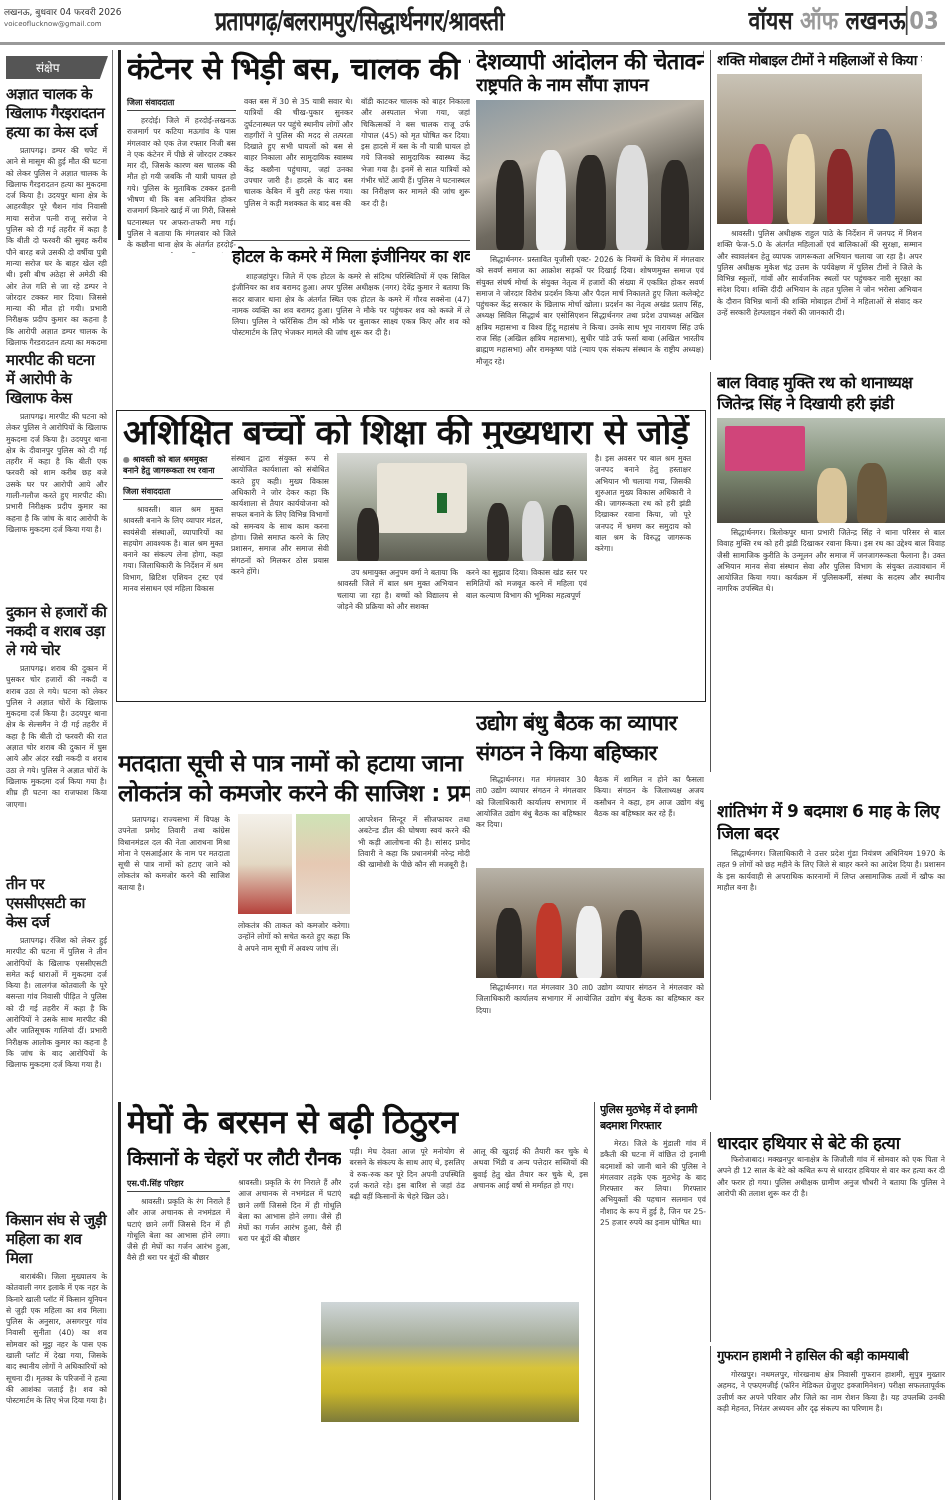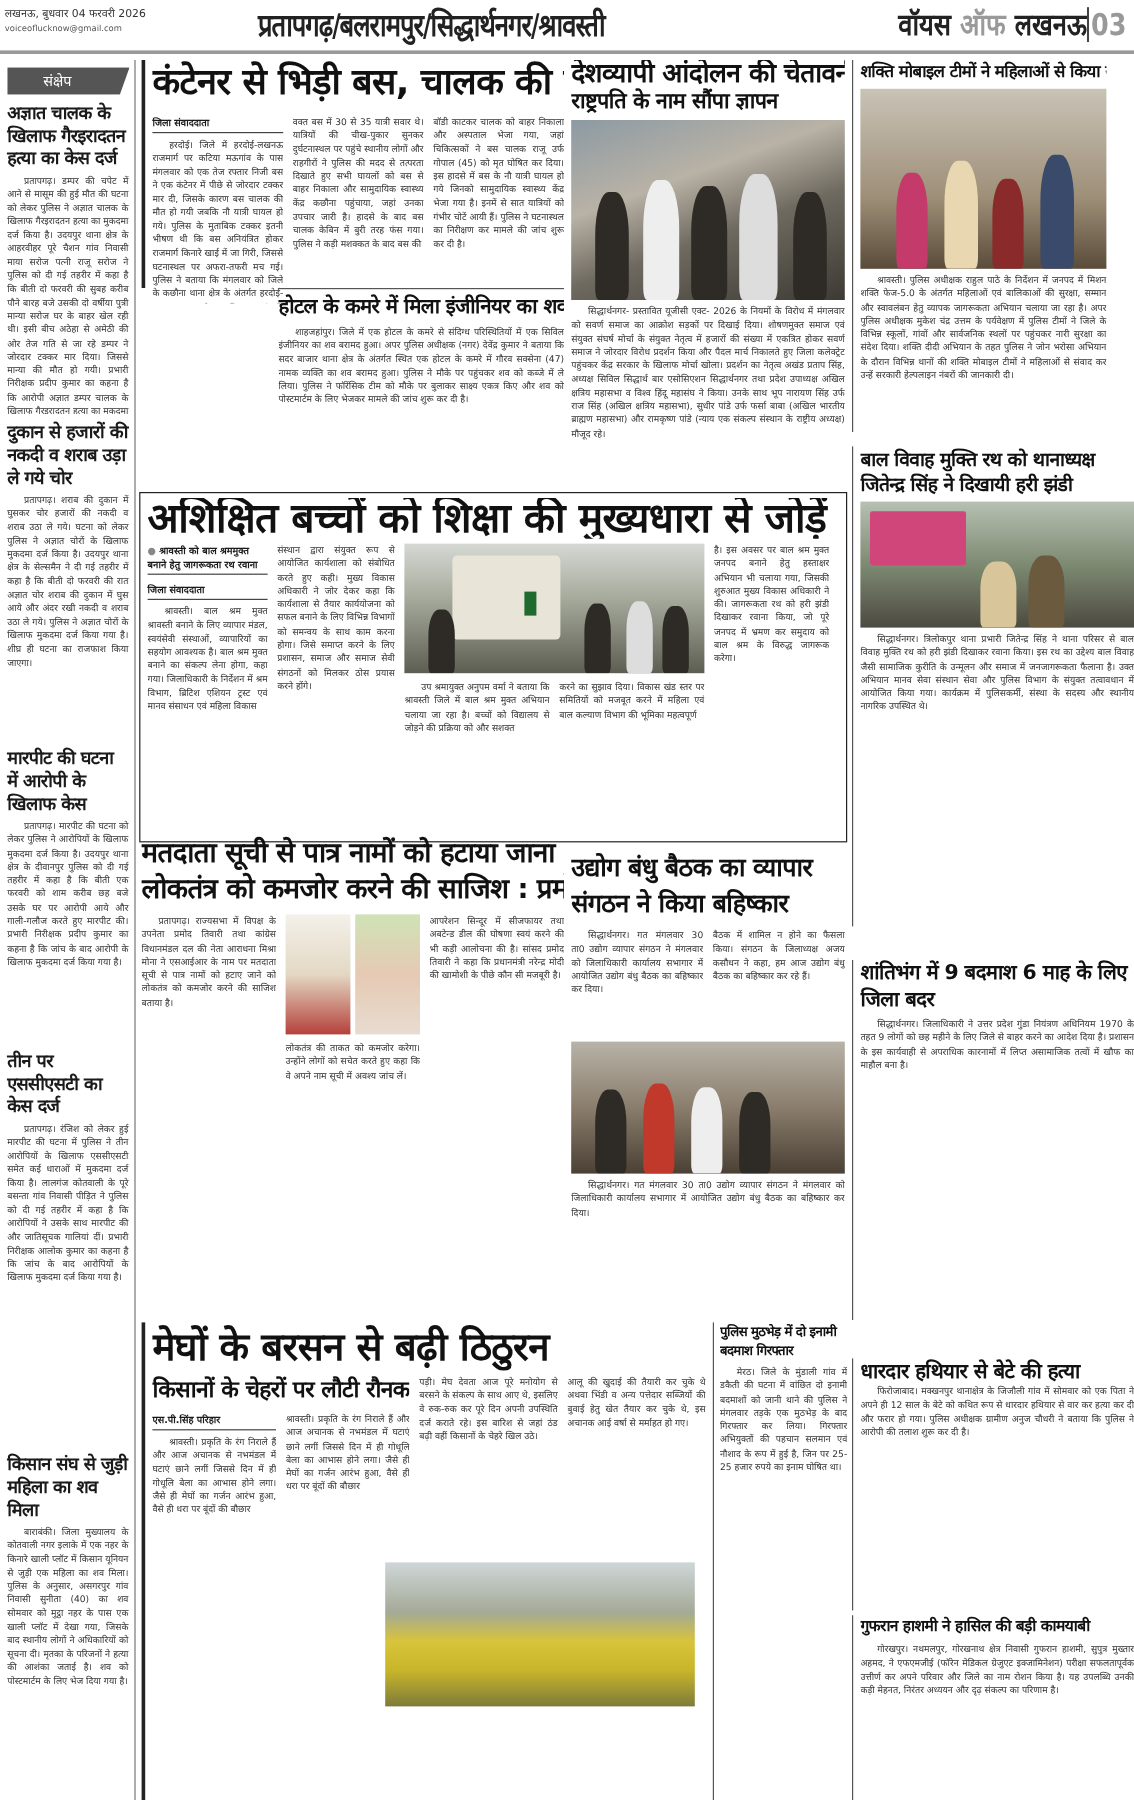--- a/index.html
+++ b/index.html
@@ -44,29 +44,29 @@
 <div class="abs col-left">
   <div class="sankshep">संक्षेप</div>
 
   <div>
     <div class="lhead">अज्ञात चालक के खिलाफ गैरइरादतन हत्या का केस दर्ज</div>
     <div class="body" style="height:200px;overflow:hidden">
         <p>प्रतापगढ़। डम्पर की चपेट में आने से मासूम की हुई मौत की घटना को लेकर पुलिस ने अज्ञात चालक के खिलाफ गैरइरादतन हत्या का मुकदमा दर्ज किया है। उदयपुर थाना क्षेत्र के आहरवीहर पूरे चैशन गांव निवासी माया सरोज पत्नी राजू सरोज ने पुलिस को दी गई तहरीर में कहा है कि बीती दो फरवरी की सुबह करीब पौने बारह बजे उसकी दो वर्षीया पुत्री मान्या सरोज घर के बाहर खेल रही थी। इसी बीच अठेहा से अमेठी की ओर तेज गति से जा रहे डम्पर ने जोरदार टक्कर मार दिया। जिससे मान्या की मौत हो गयी। प्रभारी निरीक्षक प्रदीप कुमार का कहना है कि आरोपी अज्ञात डम्पर चालक के खिलाफ गैरइरादतन हत्या का मुकदमा दर्ज कर लिया गया है।</p>
       </div>
   </div>
   <div>
+    <div class="lhead">मारपीट की घटना में आरोपी के खिलाफ केस</div>
+    <div class="body" style="height:186px;overflow:hidden">
+        <p>प्रतापगढ़। मारपीट की घटना को लेकर पुलिस ने आरोपियों के खिलाफ मुकदमा दर्ज किया है। उदयपुर थाना क्षेत्र के दीवानपुर पुलिस को दी गई तहरीर में कहा है कि बीती एक फरवरी को शाम करीब छह बजे उसके घर पर आरोपी आये और गाली-गलौज करते हुए मारपीट की। प्रभारी निरीक्षक प्रदीप कुमार का कहना है कि जांच के बाद आरोपी के खिलाफ मुकदमा दर्ज किया गया है।</p>
+      </div>
+  </div>
+  <div>
     <div class="lhead">दुकान से हजारों की नकदी व शराब उड़ा ले गये चोर</div>
     <div class="body" style="height:206px;overflow:hidden">
         <p>प्रतापगढ़। शराब की दुकान में घुसकर चोर हजारों की नकदी व शराब उठा ले गये। घटना को लेकर पुलिस ने अज्ञात चोरों के खिलाफ मुकदमा दर्ज किया है। उदयपुर थाना क्षेत्र के सेल्समैन ने दी गई तहरीर में कहा है कि बीती दो फरवरी की रात अज्ञात चोर शराब की दुकान में घुस आये और अंदर रखी नकदी व शराब उठा ले गये। पुलिस ने अज्ञात चोरों के खिलाफ मुकदमा दर्ज किया गया है। शीघ्र ही घटना का राजफाश किया जाएगा।</p>
-      </div>
-  </div>
-  <div>
-    <div class="lhead">मारपीट की घटना में आरोपी के खिलाफ केस</div>
-    <div class="body" style="height:186px;overflow:hidden">
-        <p>प्रतापगढ़। मारपीट की घटना को लेकर पुलिस ने आरोपियों के खिलाफ मुकदमा दर्ज किया है। उदयपुर थाना क्षेत्र के दीवानपुर पुलिस को दी गई तहरीर में कहा है कि बीती एक फरवरी को शाम करीब छह बजे उसके घर पर आरोपी आये और गाली-गलौज करते हुए मारपीट की। प्रभारी निरीक्षक प्रदीप कुमार का कहना है कि जांच के बाद आरोपी के खिलाफ मुकदमा दर्ज किया गया है।</p>
       </div>
   </div>
   <div>
     <div class="lhead">तीन पर एससीएसटी का केस दर्ज</div>
     <div class="body" style="height:270px;overflow:hidden">
         <p>प्रतापगढ़। रंजिश को लेकर हुई मारपीट की घटना में पुलिस ने तीन आरोपियों के खिलाफ एससीएसटी समेत कई धाराओं में मुकदमा दर्ज किया है। लालगंज कोतवाली के पूरे बसन्ता गांव निवासी पीड़ित ने पुलिस को दी गई तहरीर में कहा है कि आरोपियों ने उसके साथ मारपीट की और जातिसूचक गालियां दीं। प्रभारी निरीक्षक आलोक कुमार का कहना है कि जांच के बाद आरोपियों के खिलाफ मुकदमा दर्ज किया गया है।</p>
       </div>
   </div>
   <div>
     <div class="lhead">किसान संघ से जुड़ी महिला का शव मिला</div>
@@ -173,21 +173,21 @@
             <p style="text-indent:0">करने का सुझाव दिया। विकास खंड स्तर पर समितियों को मजबूत करने में महिला एवं बाल कल्याण विभाग की भूमिका महत्वपूर्ण</p>
           </div>
       </div>
     </div>
     <div class="body" style="padding:0;width:96px;height:240px;overflow:hidden">
         <p style="text-indent:0">है। इस अवसर पर बाल श्रम मुक्त जनपद बनाने हेतु हस्ताक्षर अभियान भी चलाया गया, जिसकी शुरुआत मुख्य विकास अधिकारी ने की। जागरूकता रथ को हरी झंडी दिखाकर रवाना किया, जो पूरे जनपद में भ्रमण कर समुदाय को बाल श्रम के विरुद्ध जागरूक करेगा।</p>
       </div>
   </div>
 </div>
 
-<div class="abs" style="left:118px;top:696px;width:352px;height:390px">
+<div class="abs" style="left:118px;top:748px;width:352px;height:390px">
   <div class="hl" style="font-size:23px;line-height:30px">मतदाता सूची से पात्र नामों को हटाया जाना</div>
   <div class="hl" style="font-size:23px;line-height:30px">लोकतंत्र को कमजोर करने की साजिश : प्रमोद</div>
   <div class="cols" style="margin-top:6px">
     <div class="body" style="padding:0;height:320px;overflow:hidden">
         <p>प्रतापगढ़। राज्यसभा में विपक्ष के उपनेता प्रमोद तिवारी तथा कांग्रेस विधानमंडल दल की नेता आराधना मिश्रा मोना ने एसआईआर के नाम पर मतदाता सूची से पात्र नामों को हटाए जाने को लोकतंत्र को कमजोर करने की साजिश बताया है।</p>
       </div>
     <div>
       <div style="display:flex;gap:4px;height:100px">
         <div class="photo" style="flex:1;background:linear-gradient(180deg,#f4f1ea,#e3d8c3 50%,#b5413b)"></div>
         <div class="photo" style="flex:1;background:linear-gradient(180deg,#cfe3b6,#e6c9b3 50%,#e7dcd0)"></div>

